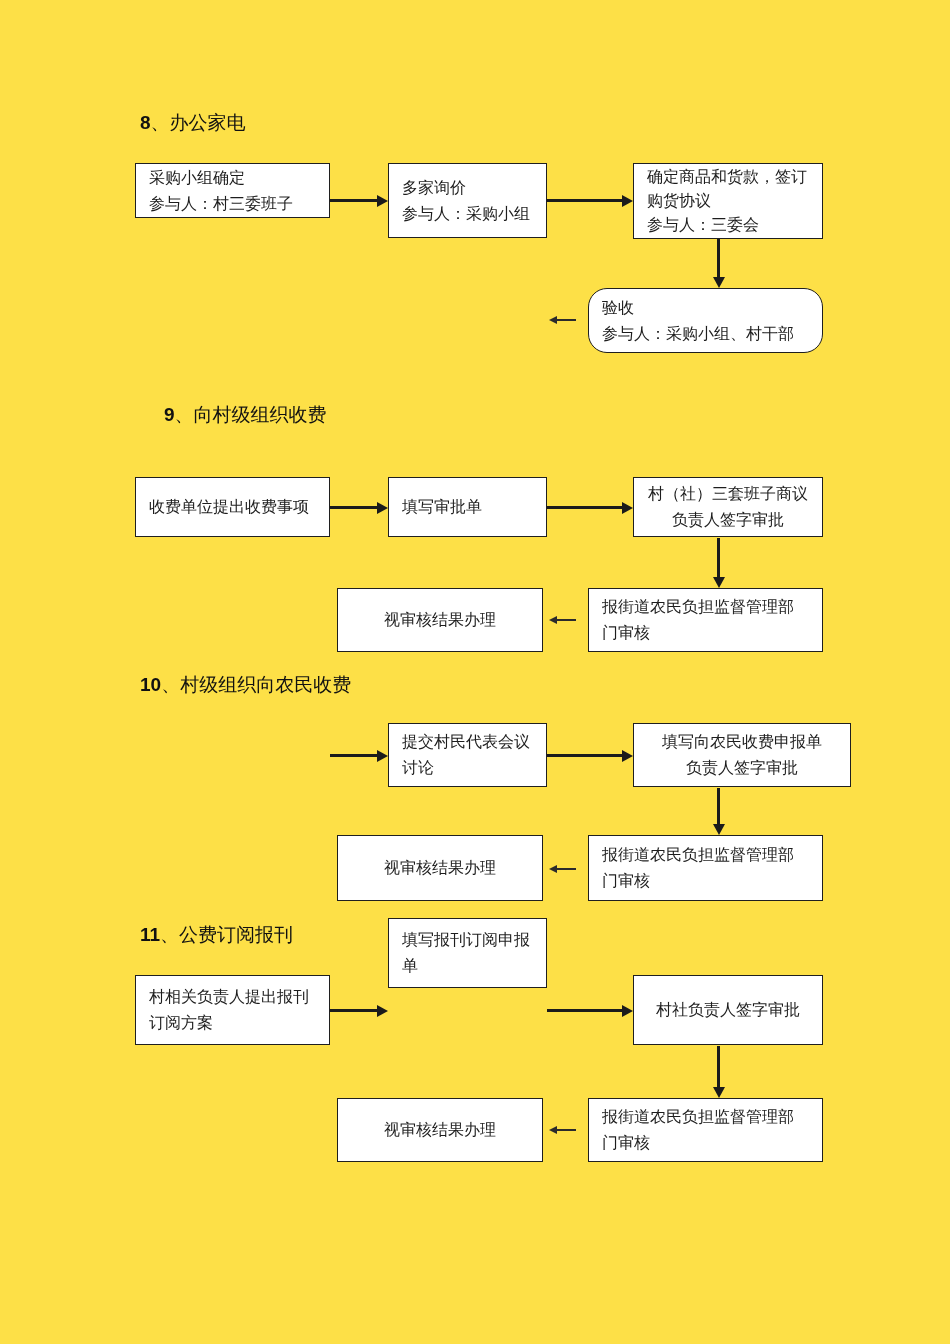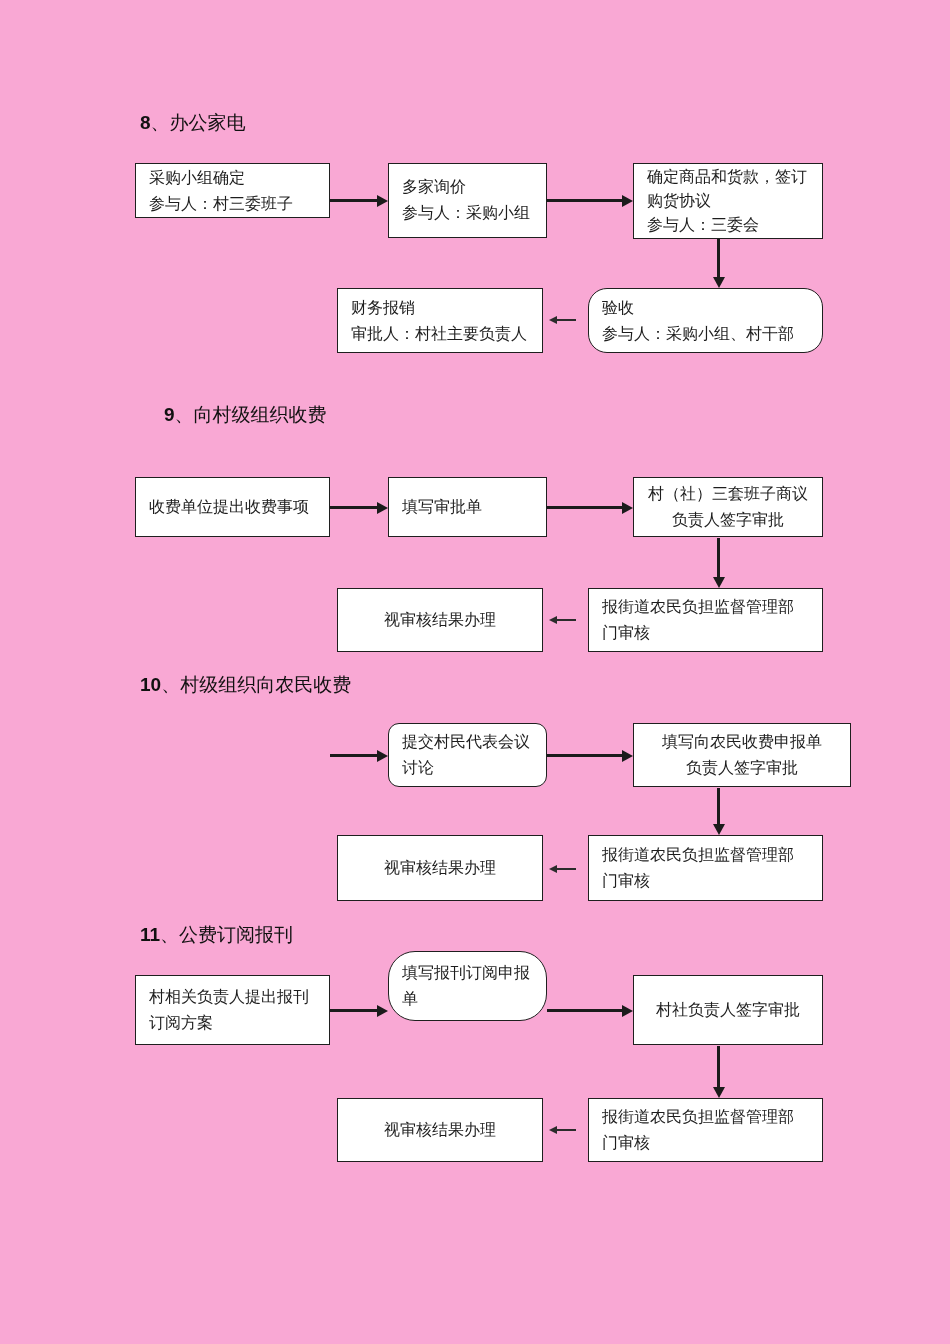--- a/index.html
+++ b/index.html
@@ -1,19 +1,19 @@
 <!DOCTYPE html>
 <html><head>
 <meta charset="utf-8">
 <style>
   html,body{margin:0;padding:0;background:#ffffff;}
   .page{
     position:relative;
     width:950px;height:1344px;
-    background:#f9a8d4;
+    background:#fde047;
     font-family:"Liberation Serif","DejaVu Serif",serif;
     color:#1d1d1d;
     overflow:hidden;
   }
   .heading{
     position:absolute;
     font-size:19px;
     white-space:nowrap;
     color:#111;
   }
@@ -53,70 +53,68 @@
 <body>
 
 <div class="page">
 
   <div class="heading" style="left:140px;top:110px;">
     <span class="num">8</span><span class="ttl">、</span><span class="ttl">办公家电</span>
   </div>
   <div class="fbox al" style="left:135px;top:163px;width:195px;height:55px;">采购小组确定
 参与人：村三委班子</div>
   <div class="arrow-h" style="left:330px;top:194px;width:58px;"></div>
-  <div class="fbox al" style="left:388px;top:163px;width:159px;height:75px;font-family:Liberation Mono, monospace;">多家询价
+  <div class="fbox al" style="left:388px;top:163px;width:159px;height:75px;">多家询价
 参与人：采购小组</div>
   <div class="arrow-h" style="left:547px;top:194px;width:86px;"></div>
   <div class="fbox al lh24" style="left:633px;top:163px;width:190px;height:76px;">确定商品和货款，签订
 购货协议
 参与人：三委会</div>
   <div class="arrow-v" style="left:712px;top:239px;height:49px;"></div>
   <div class="fbox al" style="left:588px;top:288px;width:235px;height:65px;border-radius:19px;">验收
 参与人：采购小组、村干部</div>
   <div class="arrow-sm" style="left:549px;top:315px;width:27px;"></div>
-  <div class="fbox al" style="left:337px;top:288px;width:206px;height:65px;">财务报销
-审批人：村社主要负责人</div>
 
   <div class="heading" style="left:140px;top:402px;margin-left:24px;">
     <span class="num">9</span><span class="ttl">、</span><span class="ttl">向村级组织收费</span>
   </div>
   <div class="fbox al" style="left:135px;top:477px;width:195px;height:60px;">收费单位提出收费事项</div>
   <div class="arrow-h" style="left:330px;top:501px;width:58px;"></div>
   <div class="fbox al" style="left:388px;top:477px;width:159px;height:60px;">填写审批单</div>
   <div class="arrow-h" style="left:547px;top:501px;width:86px;"></div>
   <div class="fbox ac" style="left:633px;top:477px;width:190px;height:60px;">村（社）三套班子商议
 负责人签字审批</div>
   <div class="arrow-v" style="left:712px;top:538px;height:50px;"></div>
   <div class="fbox al" style="left:588px;top:588px;width:235px;height:64px;">报街道农民负担监督管理部
 门审核</div>
   <div class="arrow-sm" style="left:549px;top:615px;width:27px;"></div>
   <div class="fbox ac" style="left:337px;top:588px;width:206px;height:64px;">视审核结果办理</div>
 
   <div class="heading" style="left:140px;top:672px;">
     <span class="num">10</span><span class="ttl">、</span><span class="ttl">村级组织向农民收费</span>
   </div>
   <div class="arrow-h" style="left:330px;top:749px;width:58px;"></div>
-  <div class="fbox al" style="left:388px;top:723px;width:159px;height:64px;border-radius:11px;">提交村民代表会议
+  <div class="fbox al" style="left:388px;top:723px;width:159px;height:64px;">提交村民代表会议
 讨论</div>
   <div class="arrow-h" style="left:547px;top:749px;width:86px;"></div>
   <div class="fbox ac" style="left:633px;top:723px;width:218px;height:64px;">填写向农民收费申报单
 负责人签字审批</div>
   <div class="arrow-v" style="left:712px;top:788px;height:47px;"></div>
   <div class="fbox al" style="left:588px;top:835px;width:235px;height:66px;">报街道农民负担监督管理部
 门审核</div>
   <div class="arrow-sm" style="left:549px;top:864px;width:27px;"></div>
   <div class="fbox ac" style="left:337px;top:835px;width:206px;height:66px;">视审核结果办理</div>
 
   <div class="heading" style="left:140px;top:922px;">
     <span class="num">11</span><span class="ttl">、</span><span class="ttl">公费订阅报刊</span>
   </div>
   <div class="fbox al" style="left:135px;top:975px;width:195px;height:70px;">村相关负责人提出报刊
 订阅方案</div>
   <div class="arrow-h" style="left:330px;top:1004px;width:58px;"></div>
-  <div class="fbox al" style="left:388px;top:951px;width:159px;height:70px;border-radius:27px;">填写报刊订阅申报
+  <div class="fbox al" style="left:388px;top:918px;width:159px;height:70px;">填写报刊订阅申报
 单</div>
   <div class="arrow-h" style="left:547px;top:1004px;width:86px;"></div>
   <div class="fbox ac" style="left:633px;top:975px;width:190px;height:70px;">村社负责人签字审批</div>
   <div class="arrow-v" style="left:712px;top:1046px;height:52px;"></div>
   <div class="fbox al" style="left:588px;top:1098px;width:235px;height:64px;">报街道农民负担监督管理部
 门审核</div>
   <div class="arrow-sm" style="left:549px;top:1125px;width:27px;"></div>
   <div class="fbox ac" style="left:337px;top:1098px;width:206px;height:64px;">视审核结果办理</div>
 
 </div>

